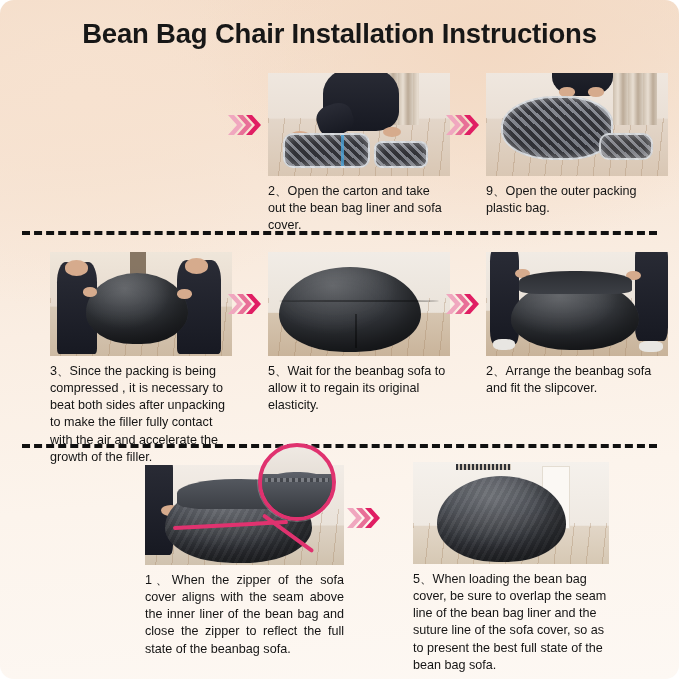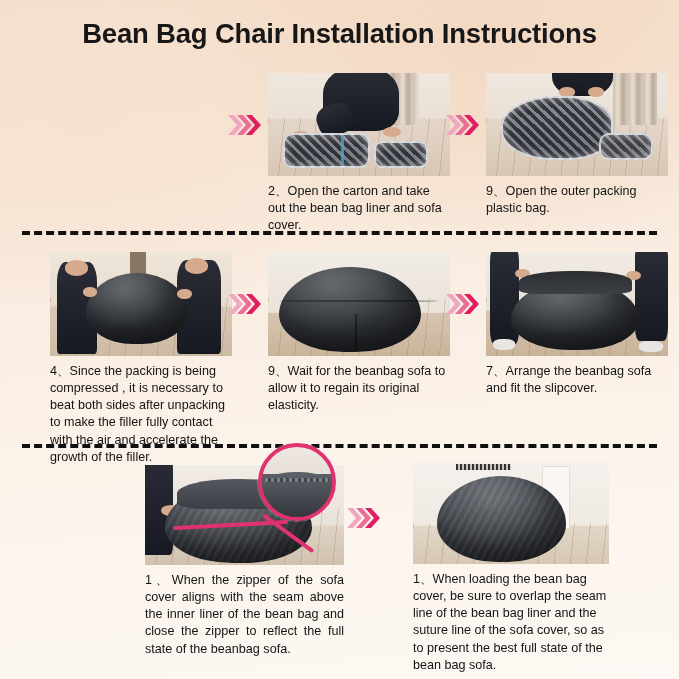--- a/index.html
+++ b/index.html
@@ -9,20 +9,21 @@
     overflow: hidden;
   }
   #poster {
     position: relative;
     width: 679px; height: 679px;
     background:
       radial-gradient(ellipse 70% 50% at 72% 6%, #f3d9c3 0%, rgba(243,217,195,0) 62%),
       radial-gradient(ellipse 60% 45% at 12% 14%, #f7e2d0 0%, rgba(247,226,208,0) 70%),
       linear-gradient(175deg, #f3dcc8 0%, #f6e4d4 22%, #faeee3 46%, #fcf4ec 70%, #fdf8f3 100%);
     overflow: hidden;
+    border-radius: 14px;
   }
 
   
   .title {
     position: absolute; left: 0; right: 0; top: 18px;
     text-align: center;
     font-size: 27.5px;
     font-weight: bold;
     color: #171717;
     letter-spacing: -0.2px;
@@ -222,21 +223,21 @@
         <div style="position:absolute; left:44%; top:0; width:9%; height:62%; background:#6d5a46; opacity:.8;"></div>
         <div class="person" style="left:4%; top:10%; width:22%; height:88%; border-radius:22% 22% 6% 6%;"></div>
         <div class="skin" style="left:8%; top:8%; width:13%; height:15%; border-radius:50%;"></div>
         <div class="person" style="left:70%; top:8%; width:24%; height:90%; border-radius:22% 22% 6% 6%;"></div>
         <div class="skin" style="left:74%; top:6%; width:13%; height:15%; border-radius:50%;"></div>
         <div class="beanbag" style="left:20%; top:20%; width:56%; height:68%;"></div>
         <div class="skin" style="left:18%; top:34%; width:8%; height:9%; border-radius:50%;"></div>
         <div class="skin" style="left:70%; top:36%; width:8%; height:9%; border-radius:50%;"></div>
       </div>
     </div>
-    <div class="caption">4、Since the packing is being compressed , it is necessary to beat both sides after unpacking to make the filler fully contact with the air and accelerate the growth of the filler.</div>
+    <div class="caption">3、Since the packing is being compressed , it is necessary to beat both sides after unpacking to make the filler fully contact with the air and accelerate the growth of the filler.</div>
   </div>
 
   <div class="arrows" style="left:228px; top:291px;">
     <span class="chev">
       <svg width="34" height="26" viewBox="0 0 34 26" aria-hidden="true">
         <path d="M0 3 L9 13 L0 23 L6 23 L15 13 L6 3 Z" fill="#f0a7bf"></path>
         <path d="M9 3 L18 13 L9 23 L15 23 L24 13 L15 3 Z" fill="#e86f97"></path>
         <path d="M18 3 L27 13 L18 23 L24 23 L33 13 L24 3 Z" fill="#e01e63"></path>
       </svg>
     </span>
@@ -244,21 +245,21 @@
 
   <div class="cell" style="left:268px; top:252px; width:182px;">
     <div class="photo" style="height:104px;">
       <div class="scene" style="background:linear-gradient(#f1ece6 0%,#eae3da 58%,#d6c5b0 59%,#c9b49b 100%);">
         <div class="floorlines"></div>
         <div class="beanbag" style="left:6%; top:14%; width:78%; height:82%;"></div>
         <div class="seam" style="top:46%;"></div>
         <div style="position:absolute; left:48%; top:60%; width:2px; height:32%; background:rgba(0,0,0,.4);"></div>
       </div>
     </div>
-    <div class="caption">9、Wait for the beanbag sofa to allow it to regain its original elasticity.</div>
+    <div class="caption">5、Wait for the beanbag sofa to allow it to regain its original elasticity.</div>
   </div>
 
   <div class="arrows" style="left:446px; top:291px;">
     <span class="chev">
       <svg width="34" height="26" viewBox="0 0 34 26" aria-hidden="true">
         <path d="M0 3 L9 13 L0 23 L6 23 L15 13 L6 3 Z" fill="#f0a7bf"></path>
         <path d="M9 3 L18 13 L9 23 L15 23 L24 13 L15 3 Z" fill="#e86f97"></path>
         <path d="M18 3 L27 13 L18 23 L24 23 L33 13 L24 3 Z" fill="#e01e63"></path>
       </svg>
     </span>
@@ -271,21 +272,21 @@
         <div class="person" style="left:2%; top:-4%; width:16%; height:92%; border-radius:14%;"></div>
         <div class="person" style="left:82%; top:-8%; width:18%; height:94%; border-radius:14%;"></div>
         <div style="position:absolute; left:4%; top:84%; width:12%; height:10%; background:#e8e6e2; border-radius:40%;"></div>
         <div style="position:absolute; left:84%; top:86%; width:13%; height:10%; background:#e8e6e2; border-radius:40%;"></div>
         <div class="skin" style="left:16%; top:16%; width:8%; height:9%; border-radius:50%;"></div>
         <div class="skin" style="left:77%; top:18%; width:8%; height:9%; border-radius:50%;"></div>
         <div class="beanbag" style="left:14%; top:28%; width:70%; height:66%;"></div>
         <div style="position:absolute; left:18%; top:18%; width:62%; height:22%; background:linear-gradient(#2b2d32,#3c3f45); border-radius:46% 46% 18% 18%;"></div>
       </div>
     </div>
-    <div class="caption">7、Arrange the beanbag sofa and fit the slipcover.</div>
+    <div class="caption">2、Arrange the beanbag sofa and fit the slipcover.</div>
   </div>
 
   <div class="cell" style="left:145px; top:465px; width:199px;">
     <div class="photo" style="height:100px; overflow:visible;">
       <div class="scene" style="overflow:hidden; background:linear-gradient(#f2ece6 0%,#e9e2d9 60%,#ddd2c4 61%,#d0c2ae 100%);">
         <div class="floorlines"></div>
         <div class="person" style="left:-2%; top:-6%; width:16%; height:96%; border-radius:10%;"></div>
         <div class="skin" style="left:8%; top:40%; width:10%; height:11%; border-radius:50%;"></div>
         <div class="skin" style="left:60%; top:36%; width:9%; height:10%; border-radius:50%;"></div>
         <div class="beanbag plush" style="left:10%; top:18%; width:74%; height:80%;"></div>
@@ -317,16 +318,16 @@
   <div class="cell" style="left:413px; top:462px; width:196px;">
     <div class="photo" style="height:102px;">
       <div class="scene" style="background:linear-gradient(#f5f1ec 0%,#efe9e2 62%,#e2d6c7 63%,#d6c8b4 100%);">
         <div class="floorlines" style="height:40%;"></div>
         <div style="position:absolute; left:66%; top:4%; width:14%; height:62%; background:#fbf8f4; border:1px solid #e4ddd2;"></div>
         <div style="position:absolute; left:22%; top:2%; width:28%; height:6%;
                     background:repeating-linear-gradient(90deg,#2f3136 0 2px,#cfc6ba 2px 4px);"></div>
         <div class="beanbag plush" style="left:12%; top:14%; width:66%; height:84%;"></div>
       </div>
     </div>
-    <div class="caption">1、When loading the bean bag cover, be sure to overlap the seam line of the bean bag liner and the suture line of the sofa cover, so as to present the best full state of the bean bag sofa.</div>
+    <div class="caption">5、When loading the bean bag cover, be sure to overlap the seam line of the bean bag liner and the suture line of the sofa cover, so as to present the best full state of the bean bag sofa.</div>
   </div>
 
 </div>
 
 </body></html>

